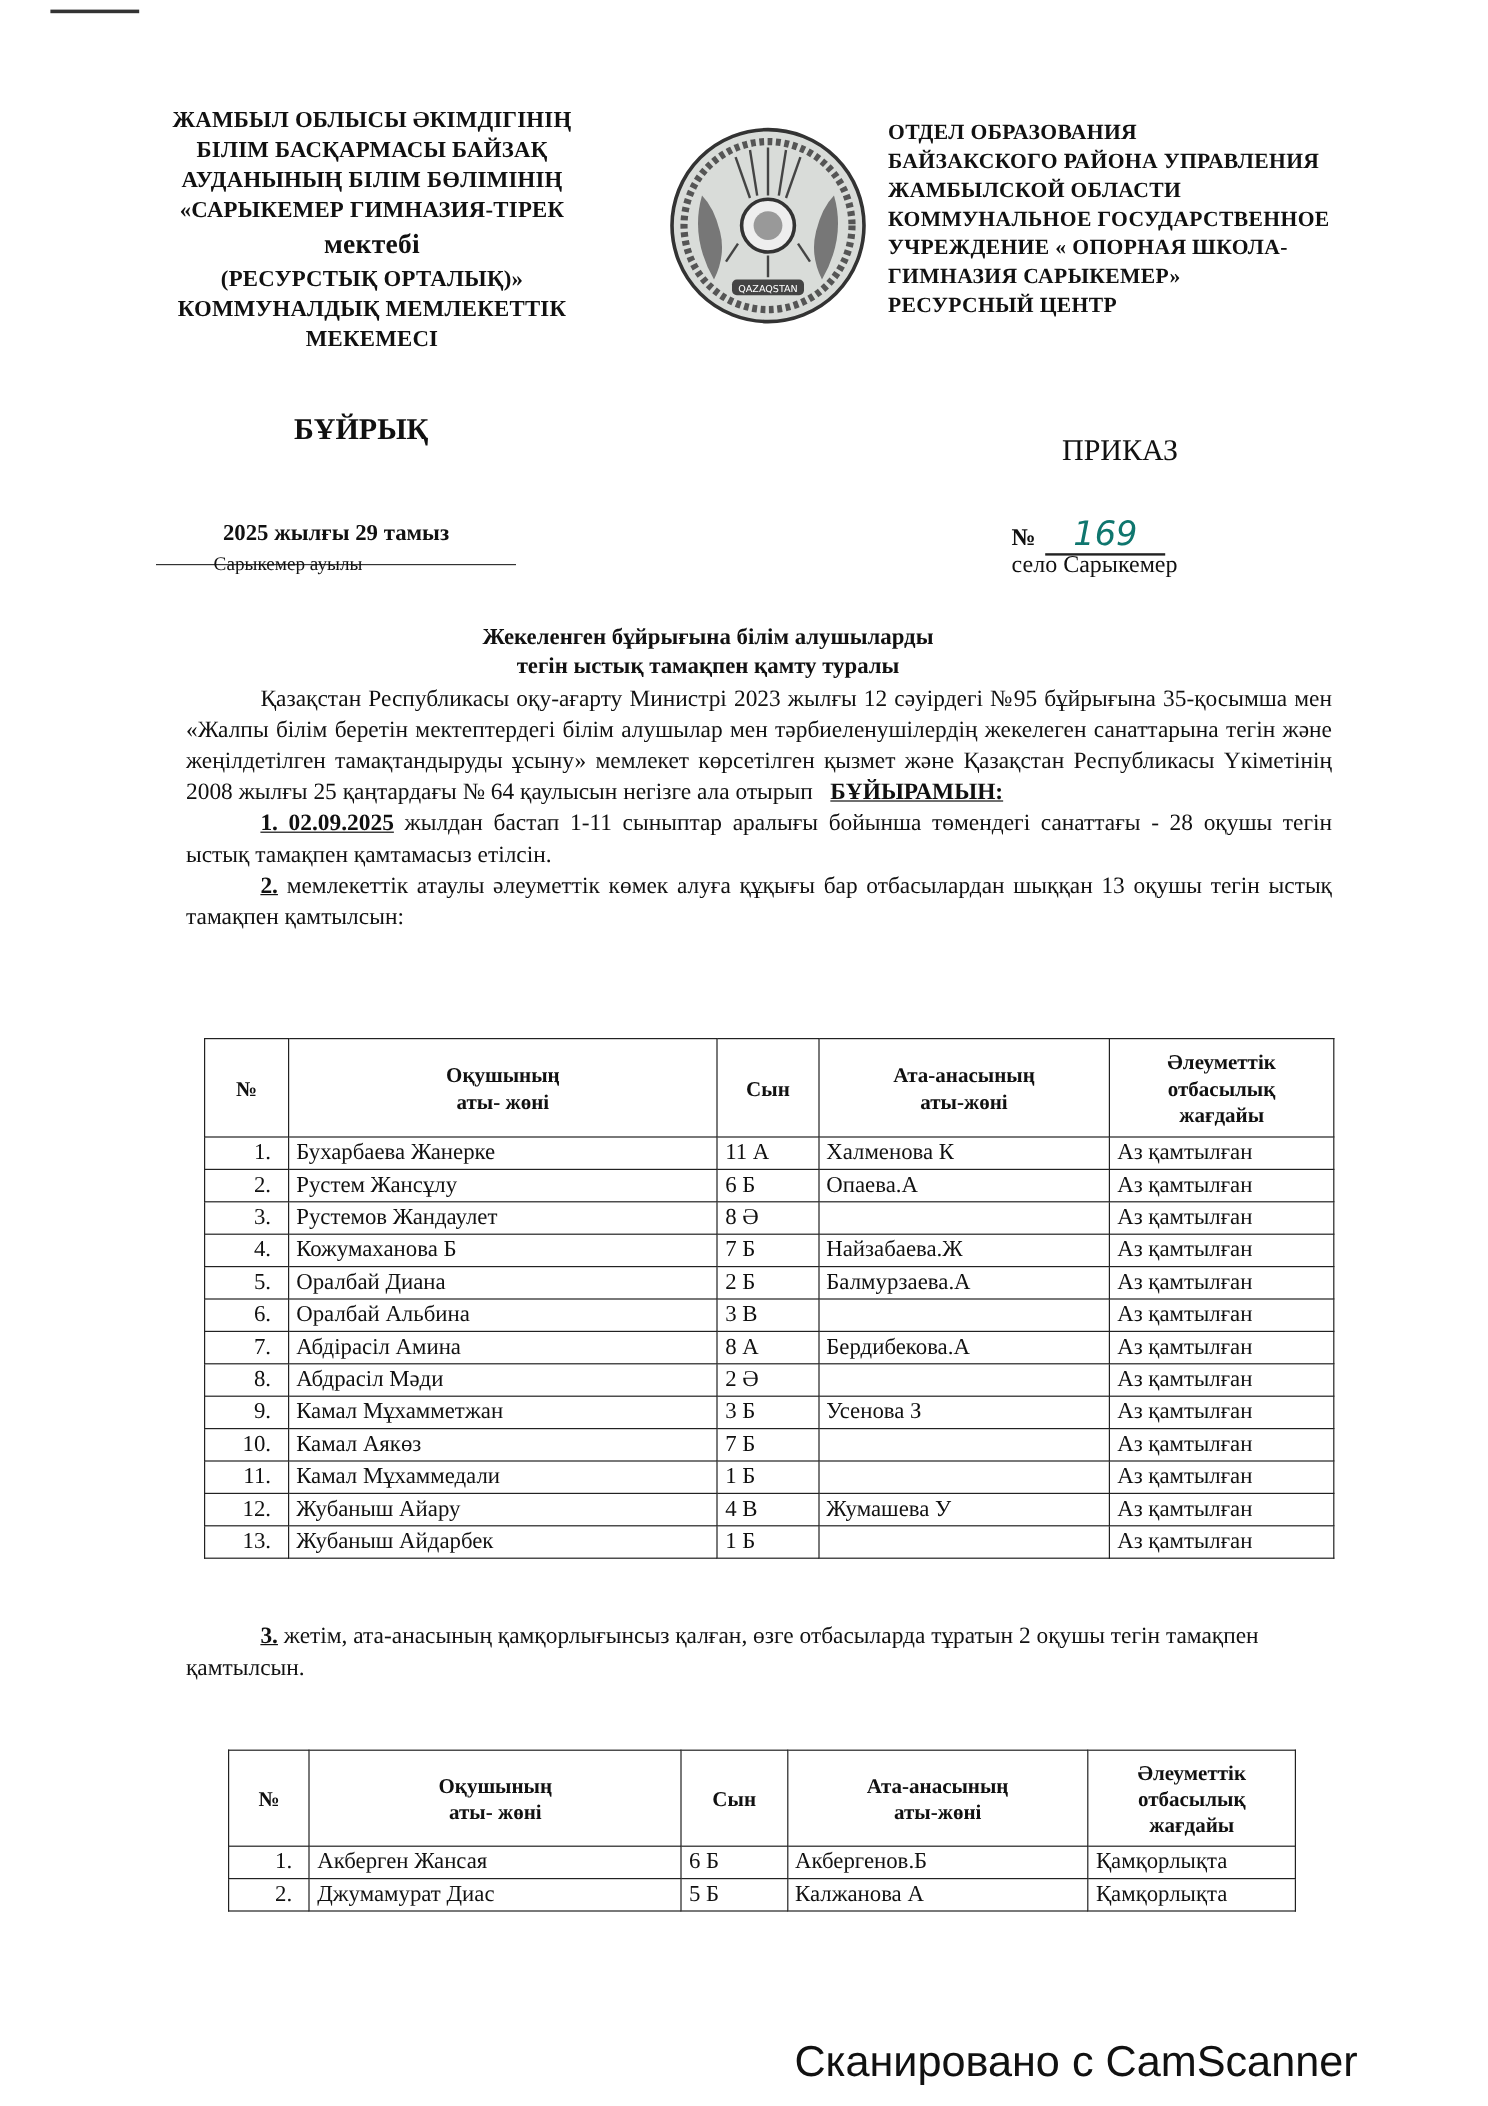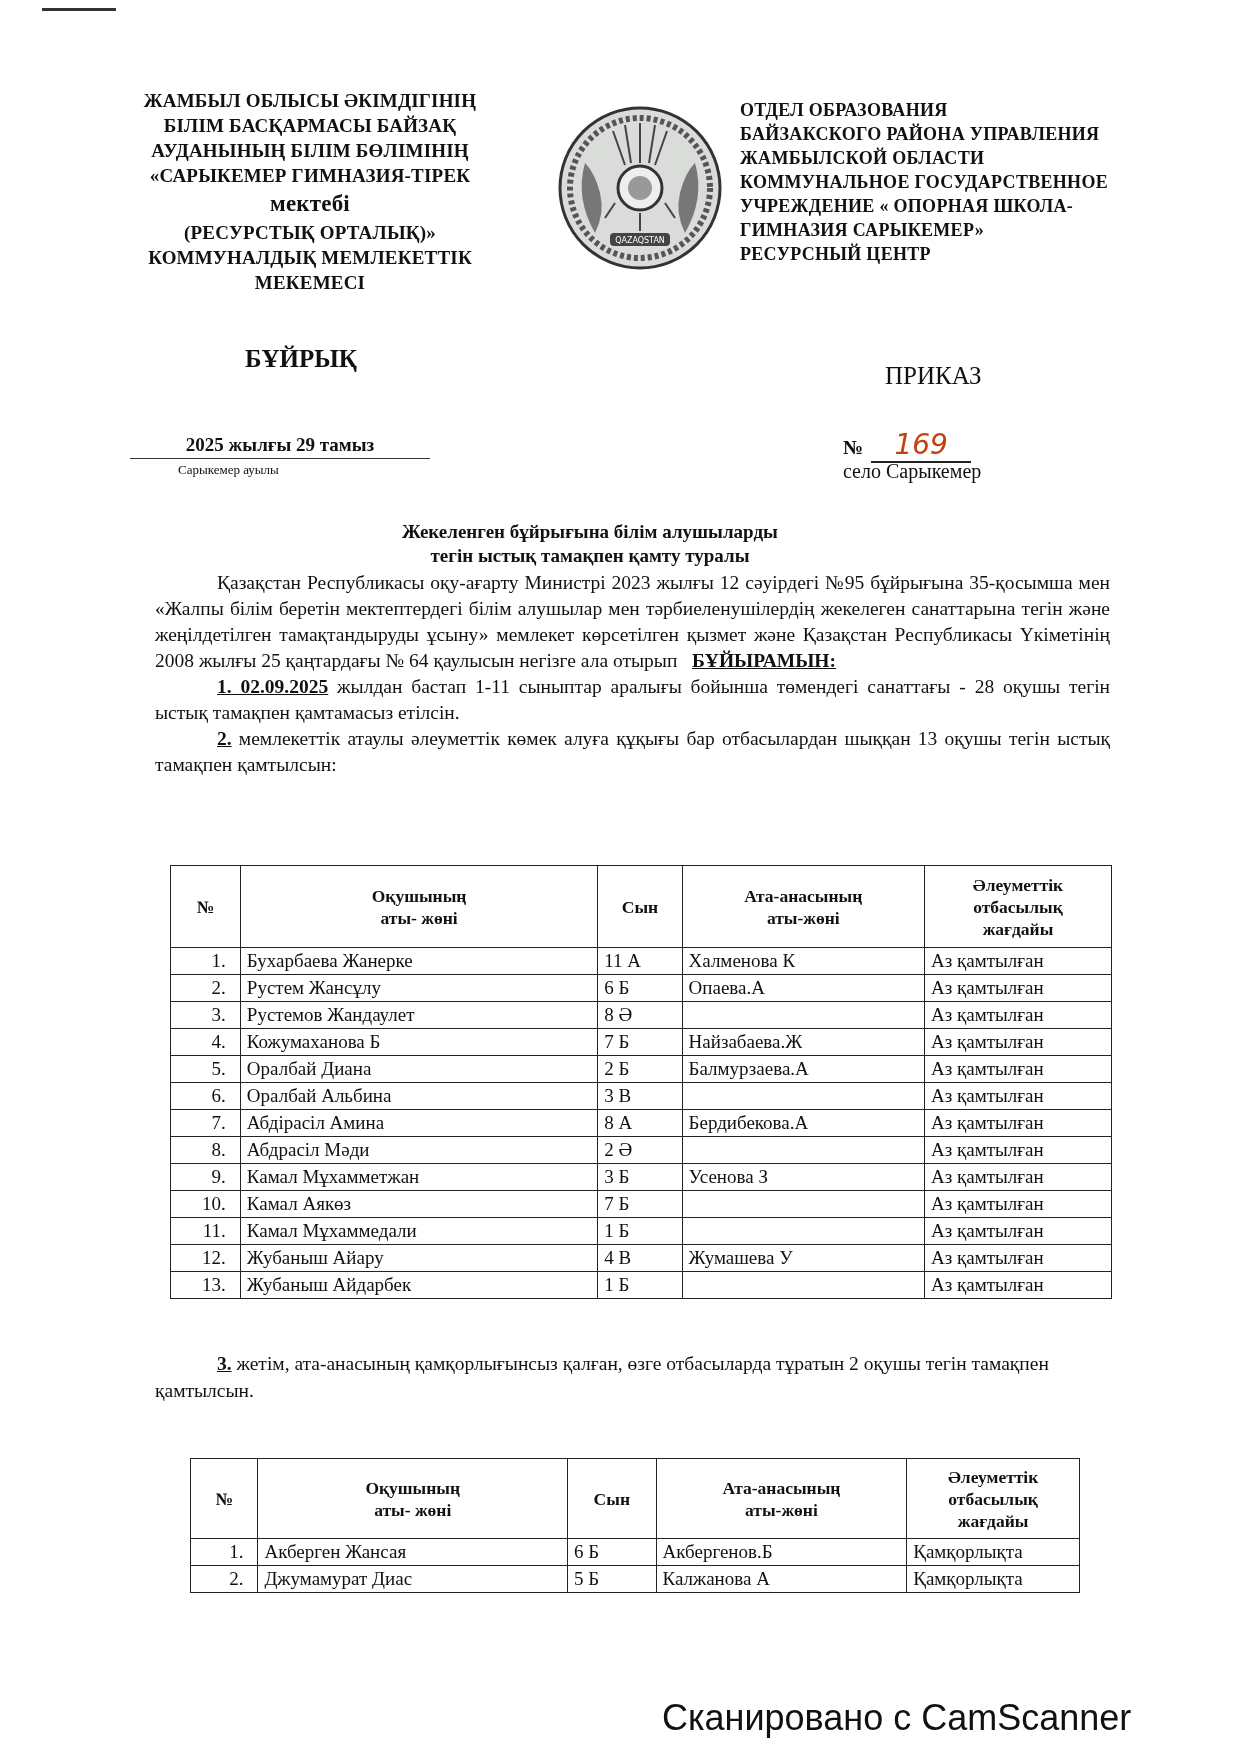--- a/index.html
+++ b/index.html
@@ -6,24 +6,24 @@
   body { width: 1240px; height: 1755px; position: relative; overflow: hidden; font-family: "Liberation Serif", serif; color: #111; }
   .topline { position: absolute; left: 42px; top: 8px; width: 74px; height: 3px; background: #333; }
   .hdr-left { position: absolute; left: 130px; top: 88px; width: 360px; text-align: center; font-weight: bold; font-size: 19px; line-height: 25px; letter-spacing: 0.2px; }
   .hdr-left .l { display: block; }
   .hdr-left .big { font-size: 23px; line-height: 32px; }
   .hdr-right { position: absolute; left: 740px; top: 98px; width: 400px; text-align: left; font-weight: bold; font-size: 18px; line-height: 24px; letter-spacing: 0.3px; }
   .hdr-right .l { display: block; }
   .emblem { position: absolute; left: 555px; top: 103px; width: 170px; height: 170px; }
   .title-kz { position: absolute; left: 245px; top: 345px; font-weight: bold; font-size: 25px; }
   .title-ru { position: absolute; left: 885px; top: 362px; font-weight: normal; font-size: 25px; }
-  .date { position: absolute; left: 130px; top: 434px; width: 300px; text-align: center; font-weight: bold; font-size: 19px; border-bottom: 1.5px solid #333; padding-bottom: 2px; }
-  .place-kz { position: absolute; left: 178px; top: 462px; font-size: 13px; }
+  .date { position: absolute; left: 130px; top: 434px; width: 300px; text-align: center; font-weight: bold; font-size: 19px; border-bottom: 1.5px solid #333; padding-bottom: 14px; }
+  .place-kz { position: absolute; left: 178px; top: 462px; font-size: 16px; }
   .num { position: absolute; left: 843px; top: 428px; font-size: 20px; font-weight: bold; }
-  .num .val { display: inline-block; width: 100px; border-bottom: 2.5px solid #222; text-align: center; color: #c2410c; font-style: italic; font-weight: normal; font-size: 28px; font-family: "DejaVu Sans", sans-serif; margin-left: 8px; }
+  .num .val { display: inline-block; width: 100px; border-bottom: 2.5px solid #222; text-align: center; color: #0f766e; font-style: italic; font-weight: normal; font-size: 28px; font-family: "DejaVu Sans", sans-serif; margin-left: 8px; }
   .place-ru { position: absolute; left: 843px; top: 460px; font-size: 20px; }
   .subject { position: absolute; left: 300px; top: 520px; width: 580px; text-align: center; font-weight: bold; font-size: 19px; line-height: 24px; }
   .subject .l { display: block; }
   .body { position: absolute; left: 155px; top: 570px; width: 955px; font-size: 19.5px; line-height: 26px; text-align: justify; }
   .body p { margin: 0; }
   .ind { text-indent: 62px; }
   .b { font-weight: bold; text-decoration: underline; }
   table.t { position: absolute; border-collapse: collapse; font-size: 19px; }
   table.t th, table.t td { border: 1.6px solid #222; padding: 0 6px; }
   table.t th { font-weight: bold; text-align: center; font-size: 17.5px; line-height: 22px; }

